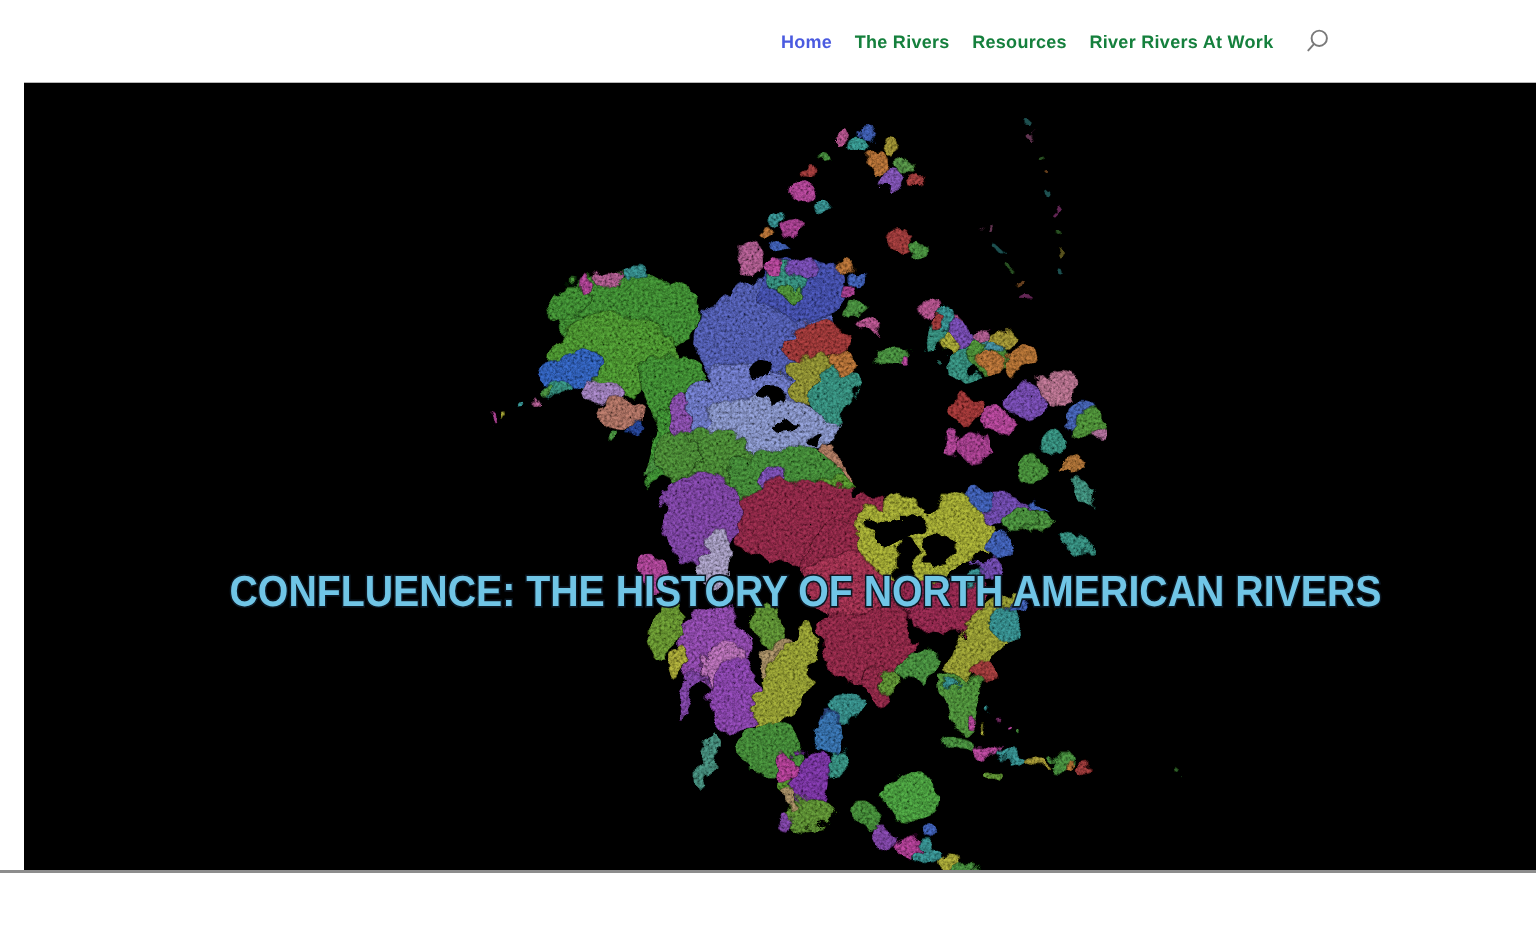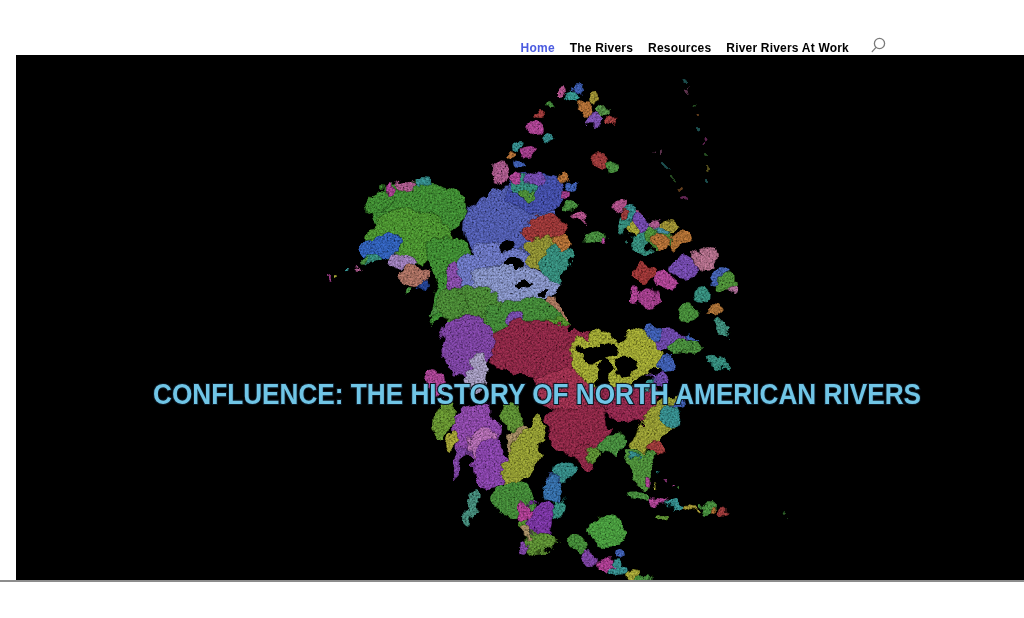--- a/index.html
+++ b/index.html
@@ -7,25 +7,25 @@
     width:1024px;height:618px;overflow:hidden;position:relative;
     background:#ffffff;font-family:"Liberation Sans",sans-serif;
   }
   
   .topbar{
     position:absolute;top:0;left:0;width:1024px;height:55px;
     background:#ffffff;z-index:5;
   }
   .nav{
     position:absolute;right:136px;top:0;height:55px;
-    display:flex;align-items:flex-end;column-gap:15px;
+    display:flex;align-items:center;column-gap:15px;
   }
   .nav a{
     font-size:12px;font-weight:bold;letter-spacing:.2px;
-    color:#000000;text-decoration:none;white-space:nowrap;cursor:pointer;
+    color:#15803d;text-decoration:none;white-space:nowrap;cursor:pointer;
   }
   .nav a.active{color:#4b5be0;}
   .search-btn{
     width:20px;height:20px;margin-left:4px;cursor:pointer;
     display:flex;align-items:center;justify-content:center;
   }
   
   .hero{
     position:absolute;top:55px;left:16px;width:1024px;height:525px;
     background:#000000;overflow:hidden;

